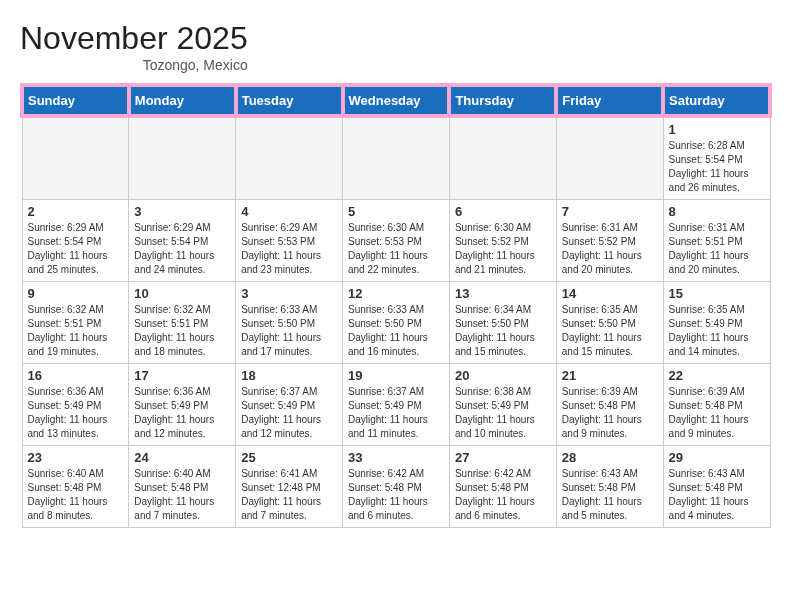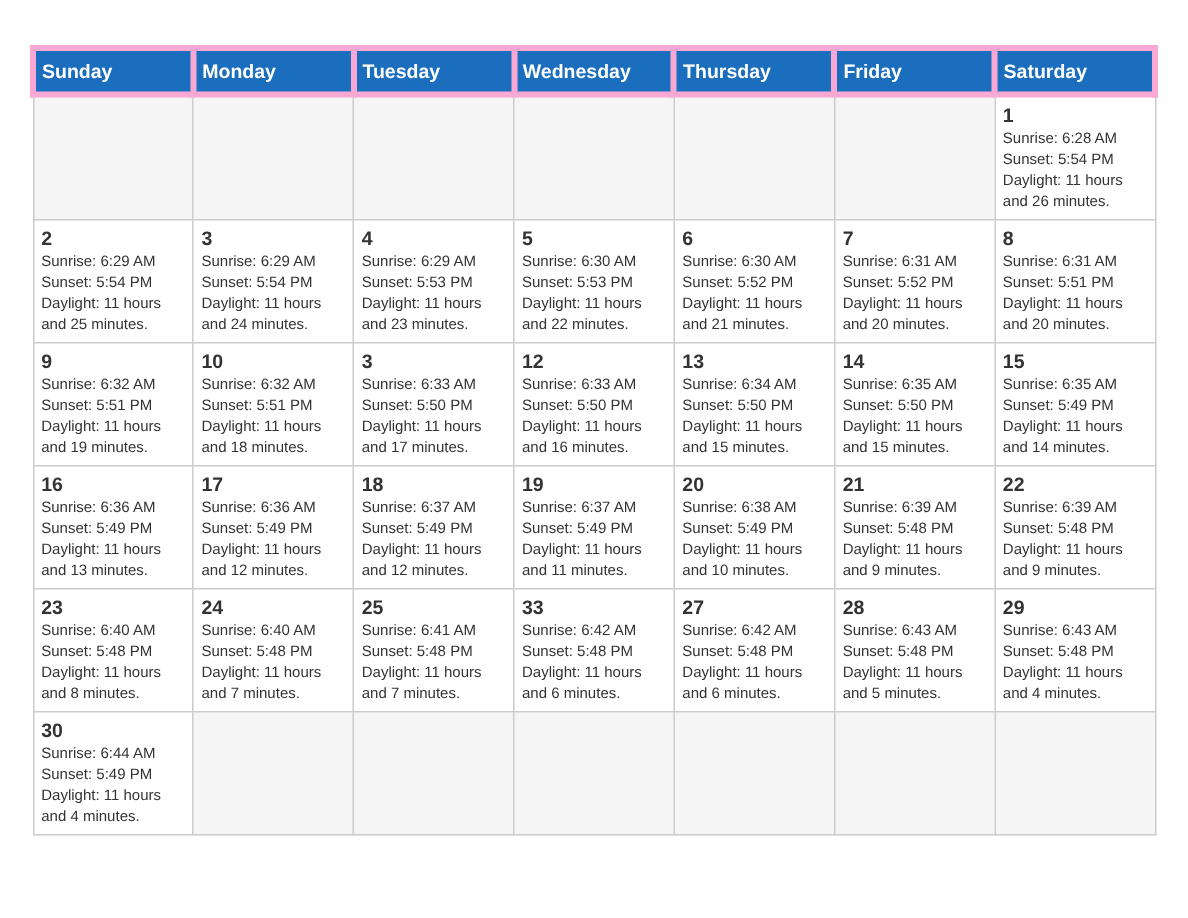--- a/index.html
+++ b/index.html
@@ -82,20 +82,24 @@
       line-height: 1.4;
     }
     tr.week-row td {
       height: 80px;
     }
   </style>
 </head>
 <body>
 
 <div class="header">
+  <div class="title-block">
+    <div class="month-title">November 2025</div>
+    <div class="location">Tozongo, Mexico</div>
+  </div>
 </div>
 
 <table class="calendar">
   <thead>
     <tr>
     <th>Sunday</th>
         <th>Monday</th>
         <th>Tuesday</th>
         <th>Wednesday</th>
         <th>Thursday</th>
@@ -259,21 +263,21 @@
         </td>
         <td>
           <span class="day-number">24</span>
           <div class="cell-content" style="white-space: pre-line;">Sunrise: 6:40 AM
 Sunset: 5:48 PM
 Daylight: 11 hours and 7 minutes.</div>
         </td>
         <td>
           <span class="day-number">25</span>
           <div class="cell-content" style="white-space: pre-line;">Sunrise: 6:41 AM
-Sunset: 5:48 PM
+Sunset: 12:48 PM
 Daylight: 11 hours and 7 minutes.</div>
         </td>
         <td>
           <span class="day-number">33</span>
           <div class="cell-content" style="white-space: pre-line;">Sunrise: 6:42 AM
 Sunset: 5:48 PM
 Daylight: 11 hours and 6 minutes.</div>
         </td>
         <td>
           <span class="day-number">27</span>
@@ -286,29 +290,15 @@
           <div class="cell-content" style="white-space: pre-line;">Sunrise: 6:43 AM
 Sunset: 5:48 PM
 Daylight: 11 hours and 5 minutes.</div>
         </td>
         <td>
           <span class="day-number">29</span>
           <div class="cell-content" style="white-space: pre-line;">Sunrise: 6:43 AM
 Sunset: 5:48 PM
 Daylight: 11 hours and 4 minutes.</div>
         </td>
-      </tr>
-      <tr class="week-row">
-        <td>
-          <span class="day-number">30</span>
-          <div class="cell-content" style="white-space: pre-line;">Sunrise: 6:44 AM
-Sunset: 5:49 PM
-Daylight: 11 hours and 4 minutes.</div>
-        </td>
-        <td class="empty"></td>
-        <td class="empty"></td>
-        <td class="empty"></td>
-        <td class="empty"></td>
-        <td class="empty"></td>
-        <td class="empty"></td>
       </tr>
     </tbody>
 </table>
 
 </body></html>

